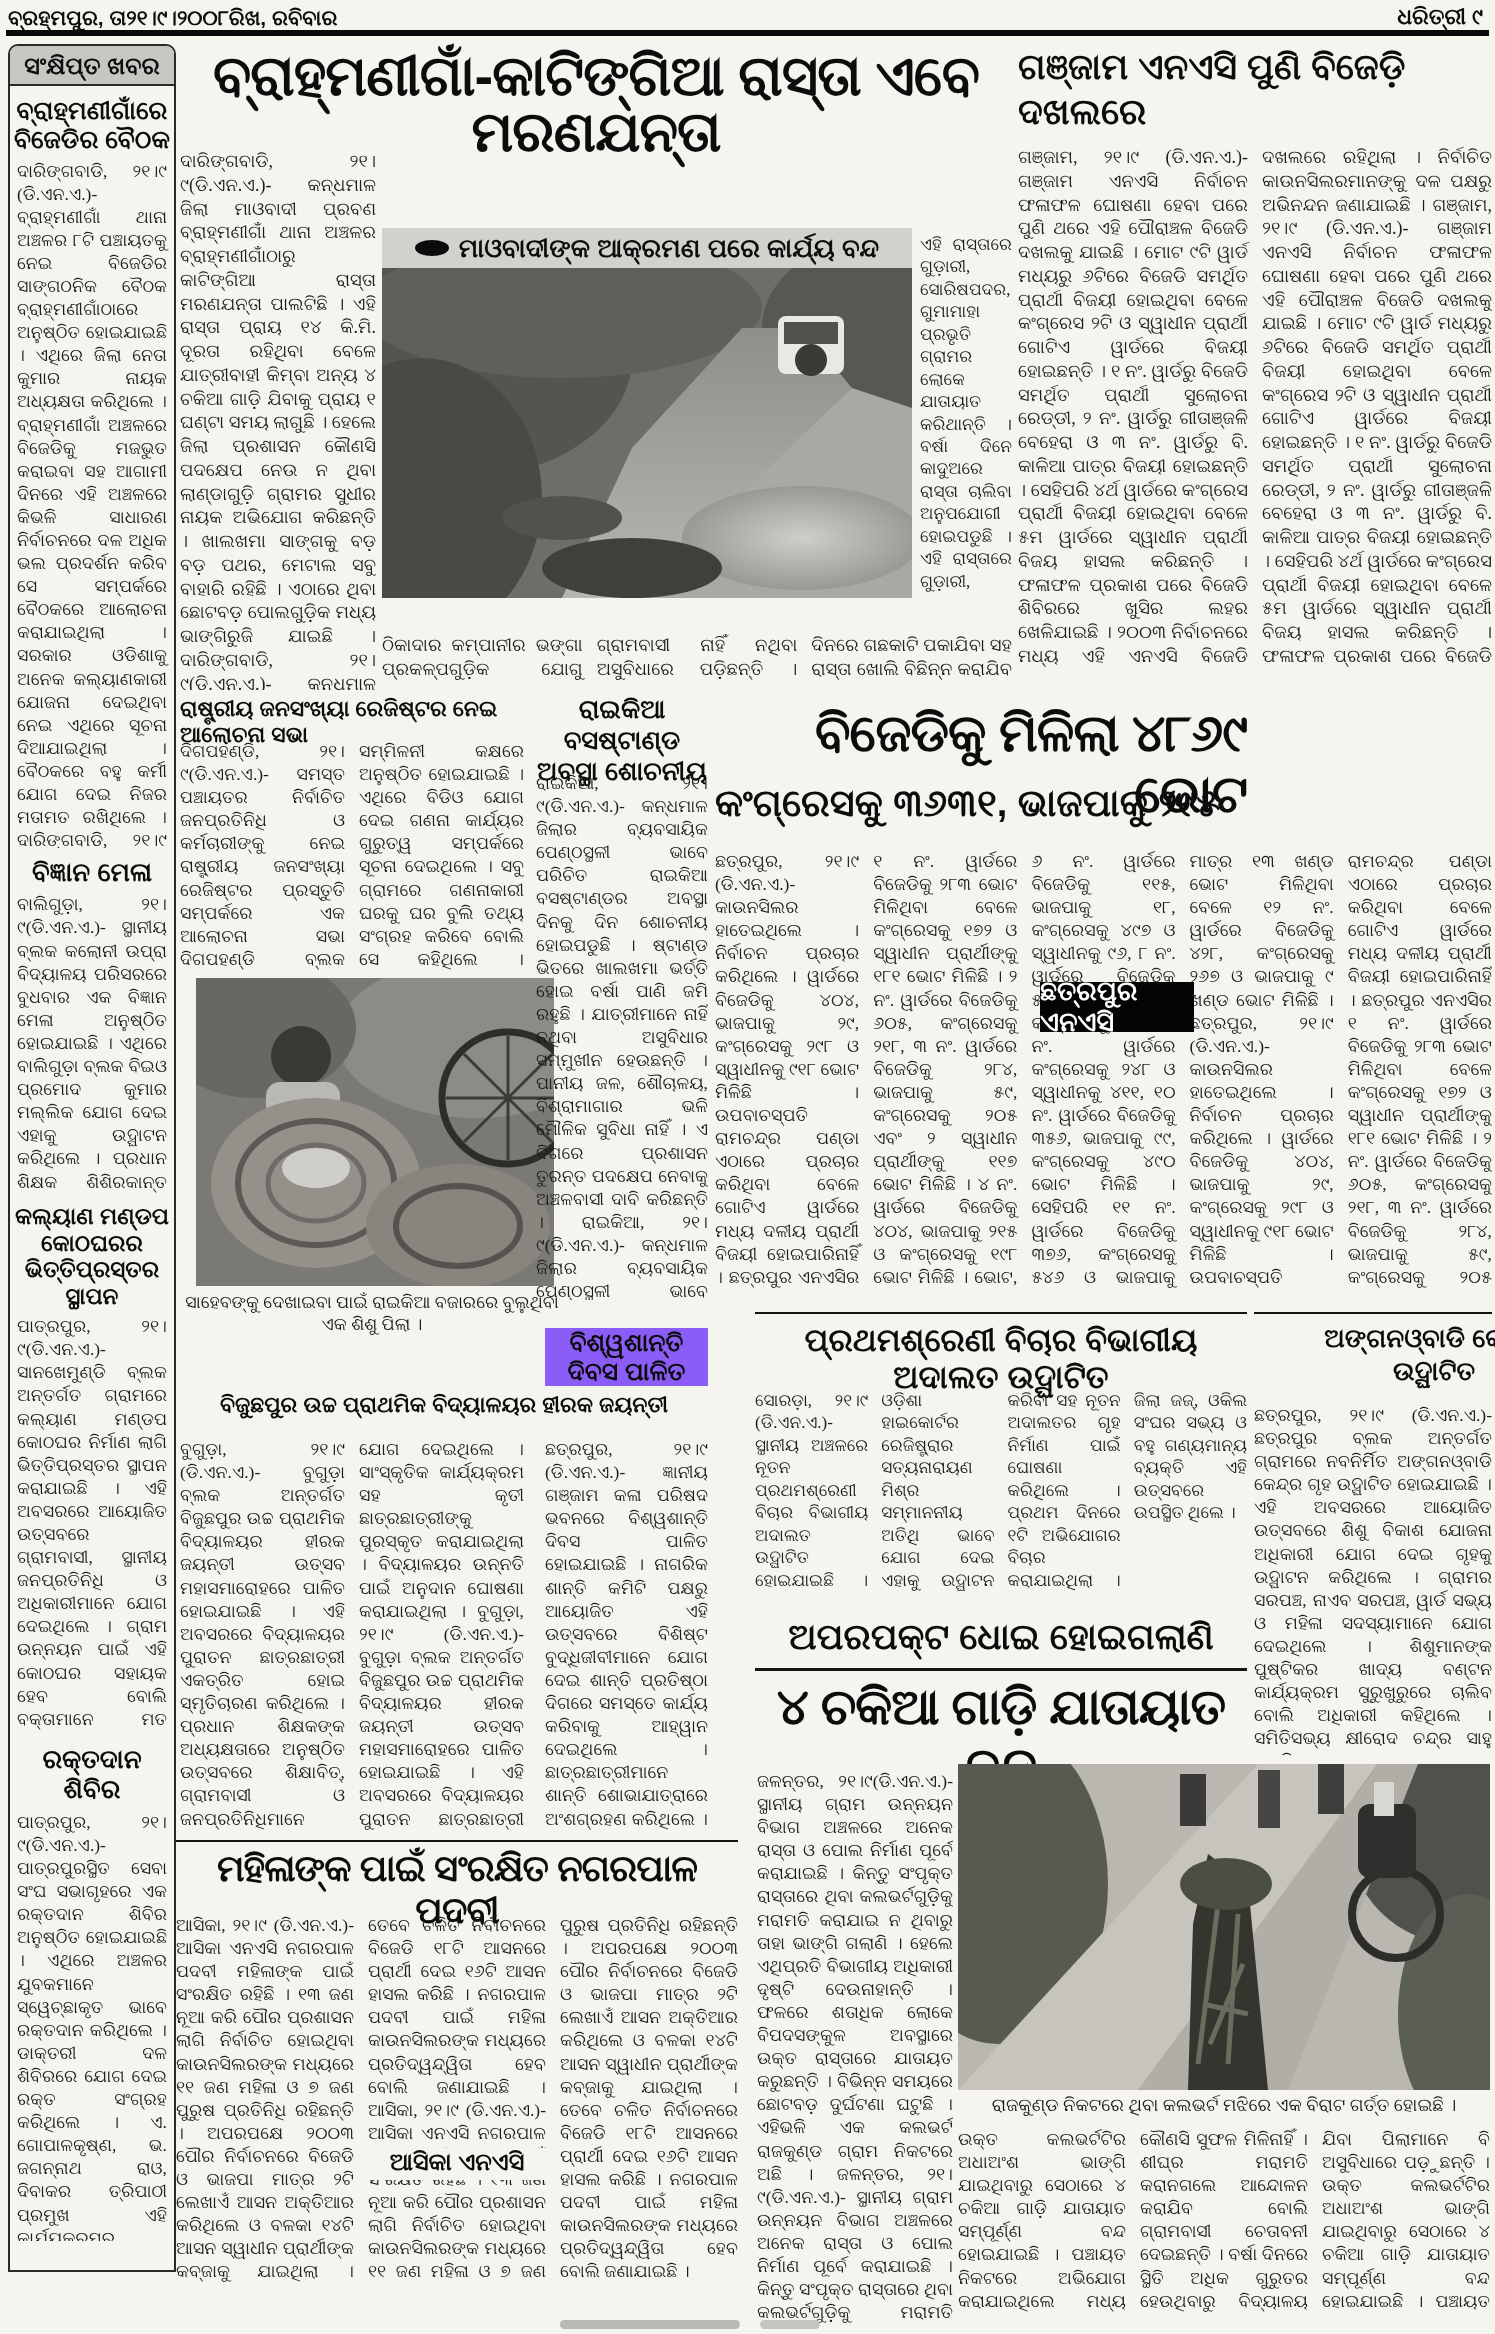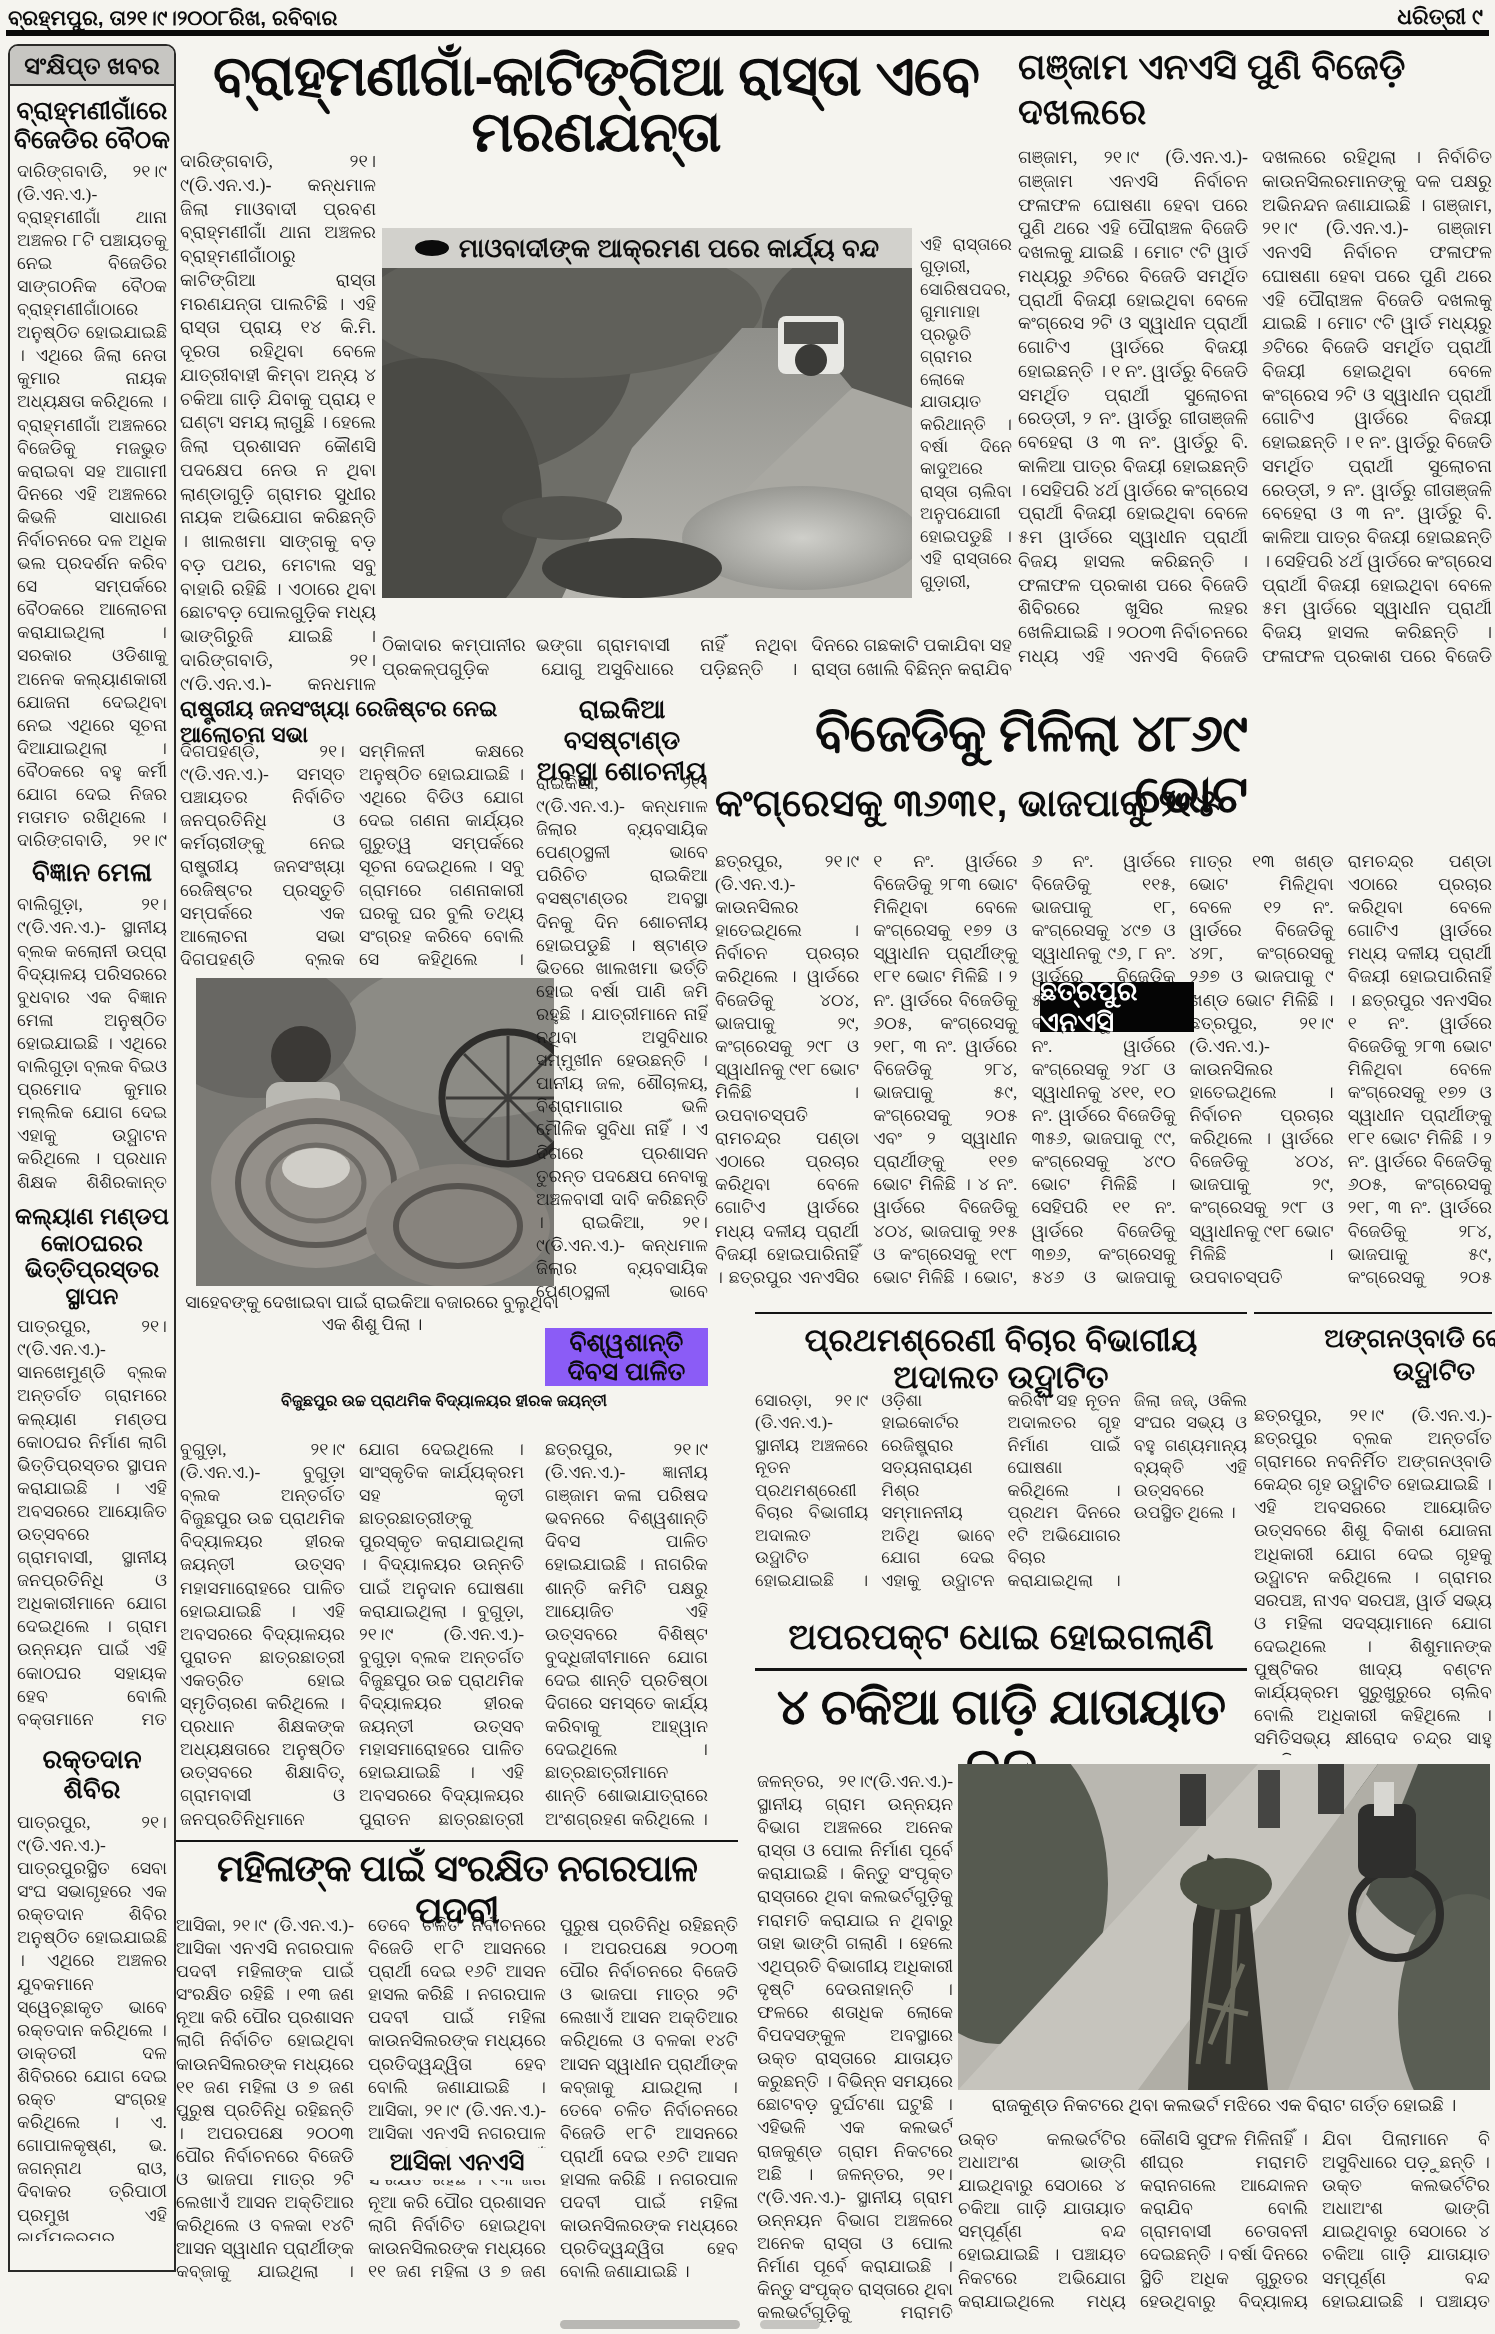--- a/index.html
+++ b/index.html
@@ -128,21 +128,21 @@
   <div class="abs body-txt" style="left:536px;top:772px;width:172px;height:528px;font-size:17.5px;">ରାଇକିଆ, ୨୧।୯(ଡି.ଏନ.ଏ.)- କନ୍ଧମାଳ ଜିଲାର ବ୍ୟବସାୟିକ ପେଣ୍ଠସ୍ଥଳୀ ଭାବେ ପରିଚିତ ରାଇକିଆ ବସଷ୍ଟାଣ୍ଡର ଅବସ୍ଥା ଦିନକୁ ଦିନ ଶୋଚନୀୟ ହୋଇପଡୁଛି । ଷ୍ଟାଣ୍ଡ ଭିତରେ ଖାଲଖମା ଭର୍ତ୍ତି ହୋଇ ବର୍ଷା ପାଣି ଜମି ରହୁଛି । ଯାତ୍ରୀମାନେ ନାହିଁ ନଥିବା ଅସୁବିଧାର ସମ୍ମୁଖୀନ ହେଉଛନ୍ତି । ପାନୀୟ ଜଳ, ଶୌଚାଳୟ, ବିଶ୍ରାମାଗାର ଭଳି ମୌଳିକ ସୁବିଧା ନାହିଁ । ଏ ଦିଗରେ ପ୍ରଶାସନ ତୁରନ୍ତ ପଦକ୍ଷେପ ନେବାକୁ ଅଞ୍ଚଳବାସୀ ଦାବି କରିଛନ୍ତି । ରାଇକିଆ, ୨୧।୯(ଡି.ଏନ.ଏ.)- କନ୍ଧମାଳ ଜିଲାର ବ୍ୟବସାୟିକ ପେଣ୍ଠସ୍ଥଳୀ ଭାବେ ପରିଚିତ ରାଇକିଆ ବସଷ୍ଟାଣ୍ଡର ଅବସ୍ଥା ଦିନକୁ ଦିନ ଶୋଚନୀୟ ହୋଇପଡୁଛି । ଷ୍ଟାଣ୍ଡ ଭିତରେ ଖାଲଖମା ଭର୍ତ୍ତି ହୋଇ ବର୍ଷା ପାଣି ଜମି ରହୁଛି । ଯାତ୍ରୀମାନେ ନାହିଁ ନଥିବା ଅସୁବିଧାର ସମ୍ମୁଖୀନ ହେଉଛନ୍ତି । ପାନୀୟ ଜଳ, ଶୌଚାଳୟ, ବିଶ୍ରାମାଗାର ଭଳି ମୌଳିକ ସୁବିଧା ନାହିଁ । ଏ ଦିଗରେ ପ୍ରଶାସନ ତୁରନ୍ତ ପଦକ୍ଷେପ ନେବାକୁ ଅଞ୍ଚଳବାସୀ ଦାବି କରିଛନ୍ତି ।</div>
 
   <div class="abs rule" style="left:755px;top:1312px;width:492px;"></div>
   <div class="abs head" style="left:755px;top:1322px;width:492px;height:56px;font-size:32px;text-align:center;">ପ୍ରଥମଶ୍ରେଣୀ ବିଚାର ବିଭାଗୀୟ ଅଦାଲତ ଉଦ୍ଘାଟିତ</div>
   <div class="abs body-txt cols4" style="left:755px;top:1390px;width:492px;height:214px;font-size:17px;">ସୋରଡ଼ା, ୨୧।୯ (ଡି.ଏନ.ଏ.)- ସ୍ଥାନୀୟ ଅଞ୍ଚଳରେ ନୂତନ ପ୍ରଥମଶ୍ରେଣୀ ବିଚାର ବିଭାଗୀୟ ଅଦାଲତ ଉଦ୍ଘାଟିତ ହୋଇଯାଇଛି । ଓଡ଼ିଶା ହାଇକୋର୍ଟର ରେଜିଷ୍ଟ୍ରାର ସତ୍ୟନାରାୟଣ ମିଶ୍ର ସମ୍ମାନନୀୟ ଅତିଥି ଭାବେ ଯୋଗ ଦେଇ ଏହାକୁ ଉଦ୍ଘାଟନ କରିବା ସହ ନୂତନ ଅଦାଲତର ଗୃହ ନିର୍ମାଣ ପାଇଁ ଘୋଷଣା କରିଥିଲେ । ପ୍ରଥମ ଦିନରେ ୧୏ଟି ଅଭିଯୋଗର ବିଚାର କରାଯାଇଥିଲା । ଜିଲା ଜଜ୍, ଓକିଲ ସଂଘର ସଭ୍ୟ ଓ ବହୁ ଗଣ୍ୟମାନ୍ୟ ବ୍ୟକ୍ତି ଏହି ଉତ୍ସବରେ ଉପସ୍ଥିତ ଥିଲେ ।</div>
 
   <div class="abs rule" style="left:1254px;top:1312px;width:238px;"></div>
   <div class="abs head" style="left:1315px;top:1322px;width:238px;height:74px;font-size:26px;text-align:center;line-height:1.25;">ଅଙ୍ଗନଓ୍ବାଡି କେନ୍ଦ୍ର ଉଦ୍ଘାଟିତ</div>
   <div class="abs body-txt" style="left:1254px;top:1404px;width:238px;height:352px;font-size:17.5px;">ଛତ୍ରପୁର, ୨୧।୯ (ଡି.ଏନ.ଏ.)- ଛତ୍ରପୁର ବ୍ଲକ ଅନ୍ତର୍ଗତ ଗ୍ରାମରେ ନବନିର୍ମିତ ଅଙ୍ଗନଓ୍ବାଡି କେନ୍ଦ୍ର ଗୃହ ଉଦ୍ଘାଟିତ ହୋଇଯାଇଛି । ଏହି ଅବସରରେ ଆୟୋଜିତ ଉତ୍ସବରେ ଶିଶୁ ବିକାଶ ଯୋଜନା ଅଧିକାରୀ ଯୋଗ ଦେଇ ଗୃହକୁ ଉଦ୍ଘାଟନ କରିଥିଲେ । ଗ୍ରାମର ସରପଞ୍ଚ, ନାଏବ ସରପଞ୍ଚ, ୱାର୍ଡ ସଭ୍ୟ ଓ ମହିଳା ସଦସ୍ୟାମାନେ ଯୋଗ ଦେଇଥିଲେ । ଶିଶୁମାନଙ୍କ ପୁଷ୍ଟିକର ଖାଦ୍ୟ ବଣ୍ଟନ କାର୍ଯ୍ୟକ୍ରମ ସୁରୁଖୁରୁରେ ଚାଲିବ ବୋଲି ଅଧିକାରୀ କହିଥିଲେ । ସମିତିସଭ୍ୟ କ୍ଷୀରୋଦ ଚନ୍ଦ୍ର ସାହୁ ଉପସ୍ଥିତ ଥିଲେ । ଛତ୍ରପୁର, ୨୧।୯ (ଡି.ଏନ.ଏ.)- ଛତ୍ରପୁର ବ୍ଲକ ଅନ୍ତର୍ଗତ ଗ୍ରାମରେ ନବନିର୍ମିତ ଅଙ୍ଗନଓ୍ବାଡି କେନ୍ଦ୍ର ଗୃହ ଉଦ୍ଘାଟିତ ହୋଇଯାଇଛି । ଏହି ଅବସରରେ ଆୟୋଜିତ ଉତ୍ସବରେ ଶିଶୁ ବିକାଶ ଯୋଜନା ଅଧିକାରୀ ଯୋଗ ଦେଇ ଗୃହକୁ ଉଦ୍ଘାଟନ କରିଥିଲେ । ଗ୍ରାମର ସରପଞ୍ଚ, ନାଏବ ସରପଞ୍ଚ, ୱାର୍ଡ ସଭ୍ୟ ଓ ମହିଳା ସଦସ୍ୟାମାନେ ଯୋଗ ଦେଇଥିଲେ । ଶିଶୁମାନଙ୍କ ପୁଷ୍ଟିକର ଖାଦ୍ୟ ବଣ୍ଟନ କାର୍ଯ୍ୟକ୍ରମ ସୁରୁଖୁରୁରେ ଚାଲିବ ବୋଲି ଅଧିକାରୀ କହିଥିଲେ । ସମିତିସଭ୍ୟ କ୍ଷୀରୋଦ ଚନ୍ଦ୍ର ସାହୁ ଉପସ୍ଥିତ ଥିଲେ ।</div>
 
-  <div class="abs head" style="left:180px;top:1392px;width:528px;height:36px;font-size:16px;text-align:center;">ବିଜୁଛପୁର ଉଚ୍ଚ ପ୍ରାଥମିକ ବିଦ୍ୟାଳୟର ହୀରକ ଜୟନ୍ତୀ</div>
+  <div class="abs head" style="left:180px;top:1392px;width:528px;height:36px;font-size:22px;text-align:center;">ବିଜୁଛପୁର ଉଚ୍ଚ ପ୍ରାଥମିକ ବିଦ୍ୟାଳୟର ହୀରକ ଜୟନ୍ତୀ</div>
 
   <div class="abs head" style="left:545px;top:1328px;width:163px;font-size:25px;text-align:center;line-height:1.15;background:#8b5cf6;">
     <div>ବିଶ୍ୱଶାନ୍ତି</div>
     <div>ଦିବସ ପାଳିତ</div>
   </div>
   <div class="abs body-txt cols2" style="left:180px;top:1438px;width:344px;height:398px;font-size:17.5px;">ବୁଗୁଡ଼ା, ୨୧।୯ (ଡି.ଏନ.ଏ.)- ବୁଗୁଡ଼ା ବ୍ଲକ ଅନ୍ତର୍ଗତ ବିଜୁଛପୁର ଉଚ୍ଚ ପ୍ରାଥମିକ ବିଦ୍ୟାଳୟର ହୀରକ ଜୟନ୍ତୀ ଉତ୍ସବ ମହାସମାରୋହରେ ପାଳିତ ହୋଇଯାଇଛି । ଏହି ଅବସରରେ ବିଦ୍ୟାଳୟର ପୁରାତନ ଛାତ୍ରଛାତ୍ରୀ ଏକତ୍ରିତ ହୋଇ ସ୍ମୃତିଚାରଣ କରିଥିଲେ । ପ୍ରଧାନ ଶିକ୍ଷକଙ୍କ ଅଧ୍ୟକ୍ଷତାରେ ଅନୁଷ୍ଠିତ ଉତ୍ସବରେ ଶିକ୍ଷାବିତ୍, ଗ୍ରାମବାସୀ ଓ ଜନପ୍ରତିନିଧିମାନେ ଯୋଗ ଦେଇଥିଲେ । ସାଂସ୍କୃତିକ କାର୍ଯ୍ୟକ୍ରମ ସହ କୃତୀ ଛାତ୍ରଛାତ୍ରୀଙ୍କୁ ପୁରସ୍କୃତ କରାଯାଇଥିଲା । ବିଦ୍ୟାଳୟର ଉନ୍ନତି ପାଇଁ ଅନୁଦାନ ଘୋଷଣା କରାଯାଇଥିଲା । ବୁଗୁଡ଼ା, ୨୧।୯ (ଡି.ଏନ.ଏ.)- ବୁଗୁଡ଼ା ବ୍ଲକ ଅନ୍ତର୍ଗତ ବିଜୁଛପୁର ଉଚ୍ଚ ପ୍ରାଥମିକ ବିଦ୍ୟାଳୟର ହୀରକ ଜୟନ୍ତୀ ଉତ୍ସବ ମହାସମାରୋହରେ ପାଳିତ ହୋଇଯାଇଛି । ଏହି ଅବସରରେ ବିଦ୍ୟାଳୟର ପୁରାତନ ଛାତ୍ରଛାତ୍ରୀ ଏକତ୍ରିତ ହୋଇ ସ୍ମୃତିଚାରଣ କରିଥିଲେ । ପ୍ରଧାନ ଶିକ୍ଷକଙ୍କ ଅଧ୍ୟକ୍ଷତାରେ ଅନୁଷ୍ଠିତ ଉତ୍ସବରେ ଶିକ୍ଷାବିତ୍, ଗ୍ରାମବାସୀ ଓ ଜନପ୍ରତିନିଧିମାନେ ଯୋଗ ଦେଇଥିଲେ । ସାଂସ୍କୃତିକ କାର୍ଯ୍ୟକ୍ରମ ସହ କୃତୀ ଛାତ୍ରଛାତ୍ରୀଙ୍କୁ ପୁରସ୍କୃତ କରାଯାଇଥିଲା । ବିଦ୍ୟାଳୟର ଉନ୍ନତି ପାଇଁ ଅନୁଦାନ ଘୋଷଣା କରାଯାଇଥିଲା ।</div>
   <div class="abs body-txt" style="left:545px;top:1438px;width:163px;height:398px;font-size:17.5px;">ଛତ୍ରପୁର, ୨୧।୯ (ଡି.ଏନ.ଏ.)- ଜ୍ଞାନୀୟ ଗଞ୍ଜାମ କଳା ପରିଷଦ ଭବନରେ ବିଶ୍ୱଶାନ୍ତି ଦିବସ ପାଳିତ ହୋଇଯାଇଛି । ନାଗରିକ ଶାନ୍ତି କମିଟି ପକ୍ଷରୁ ଆୟୋଜିତ ଏହି ଉତ୍ସବରେ ବିଶିଷ୍ଟ ବୁଦ୍ଧିଜୀବୀମାନେ ଯୋଗ ଦେଇ ଶାନ୍ତି ପ୍ରତିଷ୍ଠା ଦିଗରେ ସମସ୍ତେ କାର୍ଯ୍ୟ କରିବାକୁ ଆହ୍ୱାନ ଦେଇଥିଲେ । ଛାତ୍ରଛାତ୍ରୀମାନେ ଶାନ୍ତି ଶୋଭାଯାତ୍ରାରେ ଅଂଶଗ୍ରହଣ କରିଥିଲେ । ଶେଷରେ ଧନ୍ୟବାଦ ଅର୍ପଣ କରାଯାଇଥିଲା । ଛତ୍ରପୁର, ୨୧।୯ (ଡି.ଏନ.ଏ.)- ଜ୍ଞାନୀୟ ଗଞ୍ଜାମ କଳା ପରିଷଦ ଭବନରେ ବିଶ୍ୱଶାନ୍ତି ଦିବସ ପାଳିତ ହୋଇଯାଇଛି । ନାଗରିକ ଶାନ୍ତି କମିଟି ପକ୍ଷରୁ ଆୟୋଜିତ ଏହି ଉତ୍ସବରେ ବିଶିଷ୍ଟ ବୁଦ୍ଧିଜୀବୀମାନେ ଯୋଗ ଦେଇ ଶାନ୍ତି ପ୍ରତିଷ୍ଠା ଦିଗରେ ସମସ୍ତେ କାର୍ଯ୍ୟ କରିବାକୁ ଆହ୍ୱାନ ଦେଇଥିଲେ । ଛାତ୍ରଛାତ୍ରୀମାନେ ଶାନ୍ତି ଶୋଭାଯାତ୍ରାରେ ଅଂଶଗ୍ରହଣ କରିଥିଲେ । ଶେଷରେ ଧନ୍ୟବାଦ ଅର୍ପଣ କରାଯାଇଥିଲା ।</div>
 
   <div class="abs head" style="left:755px;top:1616px;width:492px;height:48px;font-size:36px;text-align:center;">ଅପରପକ୍ଟ ଧୋଇ ହୋଇଗଲାଣି</div>
   <div class="abs rule" style="left:755px;top:1668px;width:492px;border-top-width:3px;"></div>

